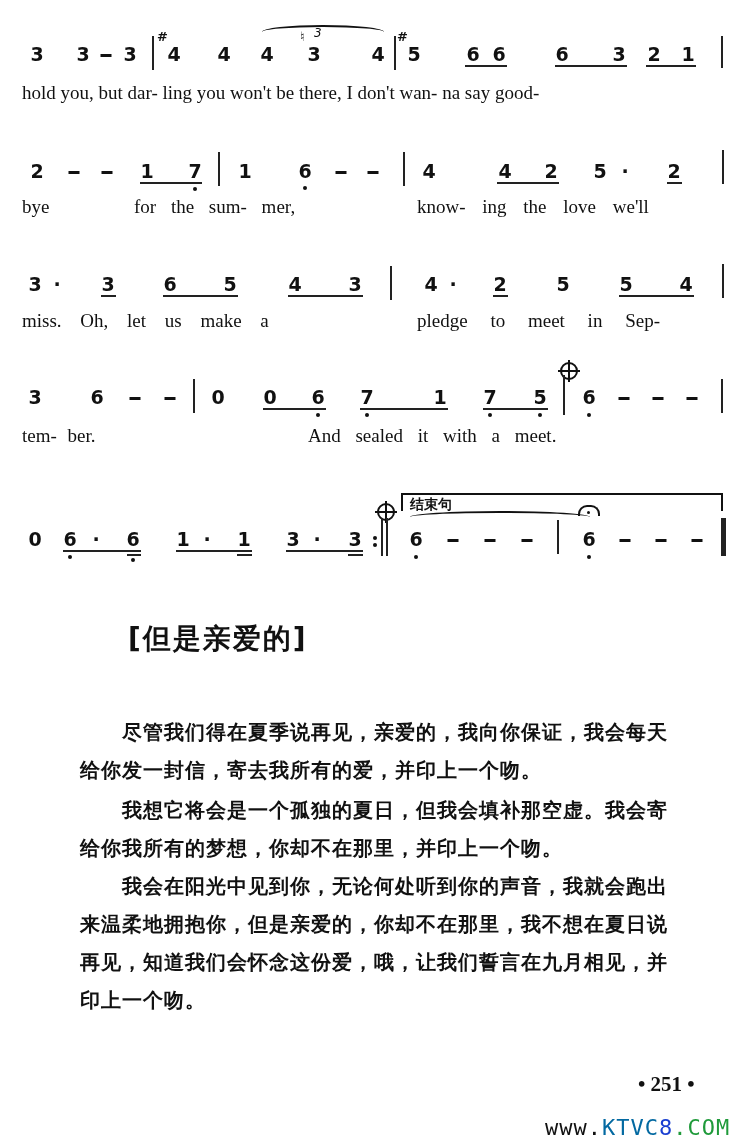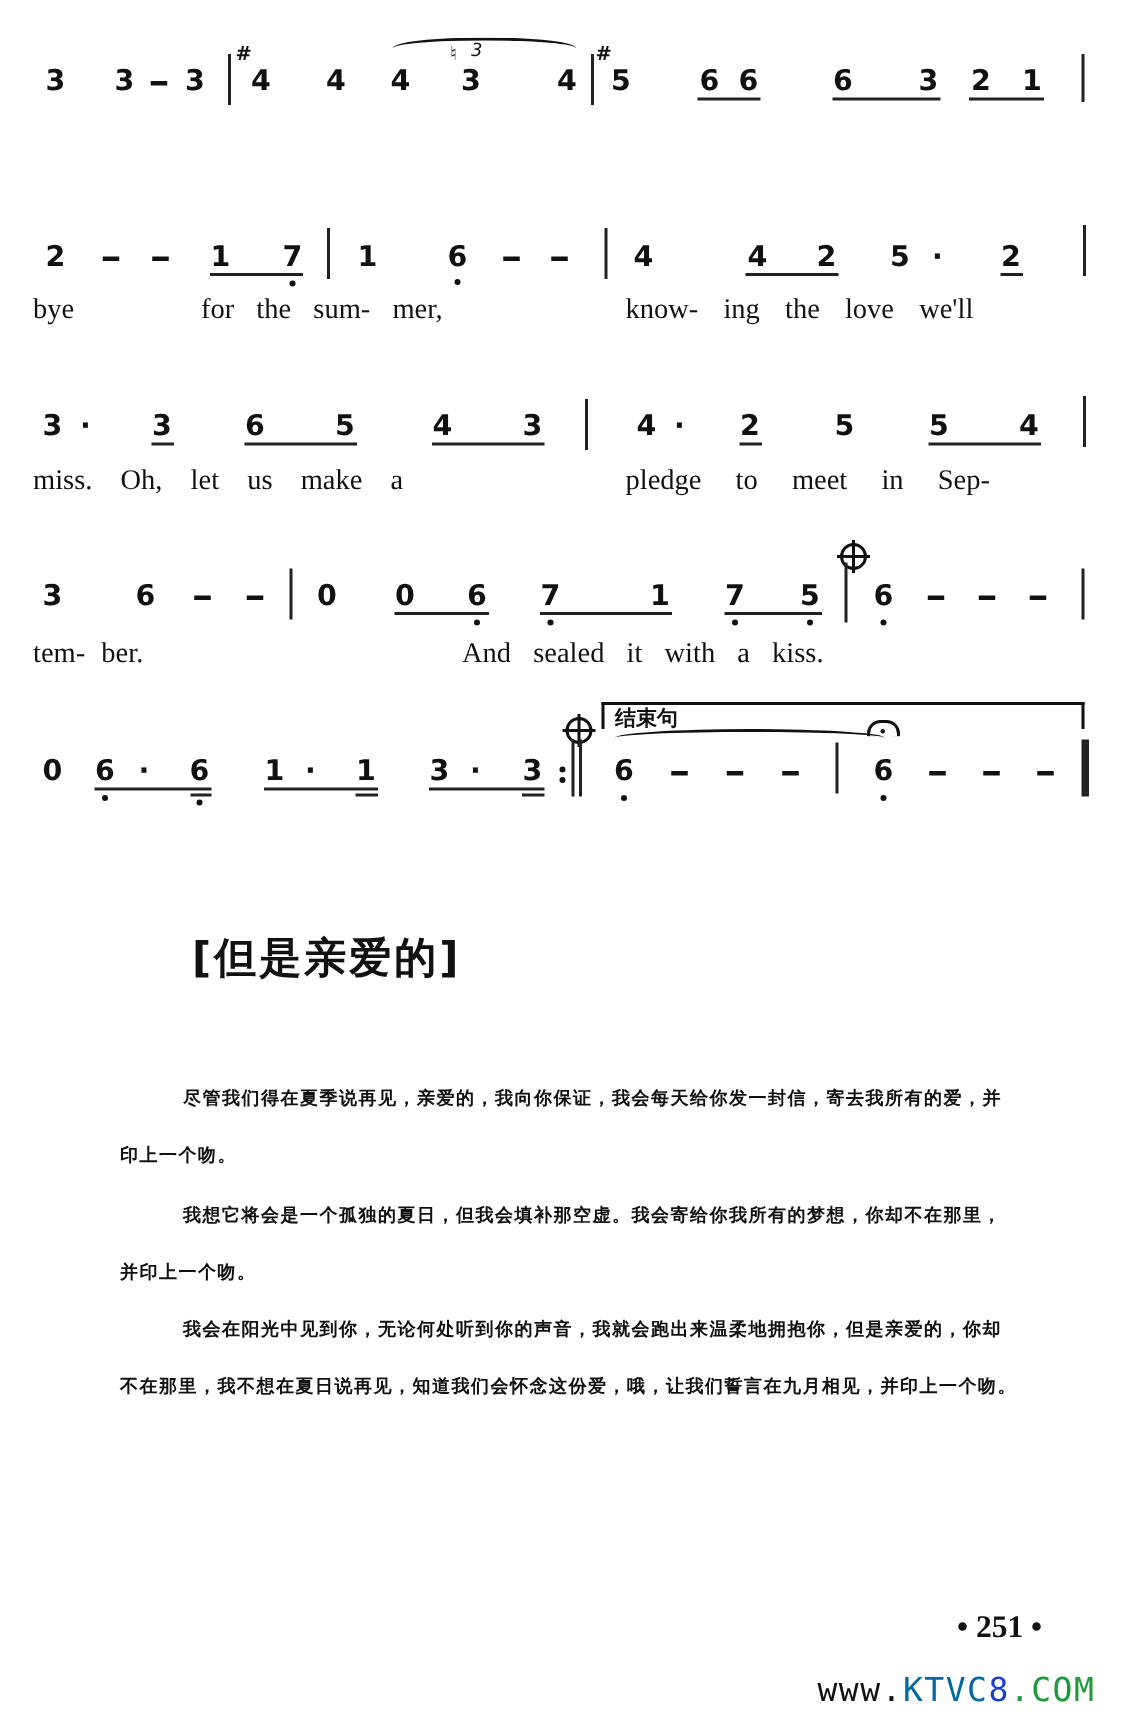--- a/index.html
+++ b/index.html
@@ -8,21 +8,21 @@
   .n{position:absolute;font-family:"DejaVu Sans",sans-serif;font-weight:bold;font-size:19px;line-height:22px;transform:translateX(-50%);}
   .dash{position:absolute;width:11px;height:3px;background:#111;transform:translateX(-50%);}
   .dot{position:absolute;width:4px;height:4px;border-radius:50%;background:#111;}
   .ul{position:absolute;height:2px;background:#222;}
   .bar{position:absolute;width:2px;background:#222;}
   .bar.thick{width:5px;}
   .acc{position:absolute;font-family:"DejaVu Sans",sans-serif;font-size:13px;font-weight:bold;line-height:14px;}
   .lyr{position:absolute;font-family:"Liberation Serif",serif;font-size:19px;line-height:22px;white-space:nowrap;}
   .slur{position:absolute;border-top:2px solid #111;border-radius:50% 50% 0 0;}
   .heading{position:absolute;left:128px;top:620px;font-family:"DejaVu Sans",sans-serif;font-weight:bold;font-size:28px;letter-spacing:2px;}
-  .para{position:absolute;left:80px;width:600px;font-family:Liberation Serif, serif;font-weight:bold;font-size:12px;line-height:38px;letter-spacing:1px;}
+  .para{position:absolute;left:80px;width:600px;font-family:Liberation Serif, serif;font-weight:bold;font-size:20px;line-height:38px;letter-spacing:1px;}
   .page-num{position:absolute;left:638px;top:1072px;font-family:"Liberation Serif",serif;font-weight:bold;font-size:21px;}
   .wm{position:absolute;left:545px;top:1115px;font-family:"DejaVu Sans Mono",monospace;font-size:22px;letter-spacing:1px;}
   .coda{position:absolute;width:14px;height:14px;border:2px solid #111;border-radius:50%;}
   .coda:before{content:"";position:absolute;left:6px;top:-4px;width:2px;height:22px;background:#111;}
   .coda:after{content:"";position:absolute;left:-4px;top:6px;width:22px;height:2px;background:#111;}
   .bracket{position:absolute;border-top:2px solid #111;border-left:2px solid #111;border-right:2px solid #111;}
   .fermata{position:absolute;width:18px;height:9px;border:2px solid #111;border-bottom:none;border-radius:9px 9px 0 0;}
   .fermata:after{content:"";position:absolute;left:7px;top:4px;width:3px;height:3px;border-radius:50%;background:#111;}
 </style>
 </head>
@@ -49,20 +49,21 @@
   <span class="n" style="left:473px;top:43px">6</span>
   <span class="n" style="left:499px;top:43px">6</span>
   <div class="ul" style="left:465px;top:65px;width:42px"></div>
   <span class="n" style="left:562px;top:43px">6</span>
   <span class="n" style="left:619px;top:43px">3</span>
   <div class="ul" style="left:555px;top:65px;width:72px"></div>
   <span class="n" style="left:654px;top:43px">2</span>
   <span class="n" style="left:688px;top:43px">1</span>
   <div class="ul" style="left:646px;top:65px;width:50px"></div>
   <div class="bar" style="left:721px;top:36px;height:32px"></div>
+  <span class="lyr" style="left:22px;top:82px">hold you, but dar- ling you won't be there, I don't wan- na say good-</span>
 </div>
 
 <div class="row" style="top:120px;height:120px;">
   <span class="n" style="left:37px;top:40px">2</span>
   <span class="dash" style="left:74px;top:51px"></span>
   <span class="dash" style="left:107px;top:51px"></span>
   <span class="n" style="left:147px;top:40px">1</span>
   <span class="n" style="left:195px;top:40px">7</span>
   <div class="ul" style="left:140px;top:62px;width:62px"></div>
   <span class="dot" style="left:193px;top:67px"></span>
@@ -135,24 +136,24 @@
   <div class="ul" style="left:483px;top:53px;width:65px"></div>
   <div class="coda" style="left:560px;top:7px"></div>
   <div class="bar" style="left:563px;top:20px;height:40px"></div>
   <span class="n" style="left:589px;top:31px">6</span>
   <span class="dot" style="left:587px;top:58px"></span>
   <span class="dash" style="left:624px;top:42px"></span>
   <span class="dash" style="left:658px;top:42px"></span>
   <span class="dash" style="left:692px;top:42px"></span>
   <div class="bar" style="left:721px;top:24px;height:34px"></div>
   <span class="lyr" style="left:22px;top:70px;word-spacing:6px">tem- ber.</span>
-  <span class="lyr" style="left:308px;top:70px;word-spacing:10px">And sealed it with a kiss.</span>
-</div>
-
-<div class="row" style="top:465px;height:120px;">
+  <span class="lyr" style="left:308px;top:70px;word-spacing:10px">And sealed it with a meet.</span>
+</div>
+
+<div class="row" style="top:490px;height:120px;">
   <div class="bracket" style="left:401px;top:3px;width:318px;height:16px"></div>
   <span class="lyr" style="left:410px;top:3px;font-family:'DejaVu Sans',sans-serif;font-size:14px;font-weight:bold">结束句</span>
   <div class="slur" style="left:410px;top:21px;width:180px;height:10px"></div>
   <div class="fermata" style="left:578px;top:15px"></div>
   <span class="n" style="left:35px;top:38px">0</span>
   <span class="n" style="left:70px;top:38px">6</span>
   <span class="dot" style="left:68px;top:65px"></span>
   <span class="n" style="left:96px;top:38px">·</span>
   <span class="n" style="left:133px;top:38px">6</span>
   <span class="dot" style="left:131px;top:68px"></span>

